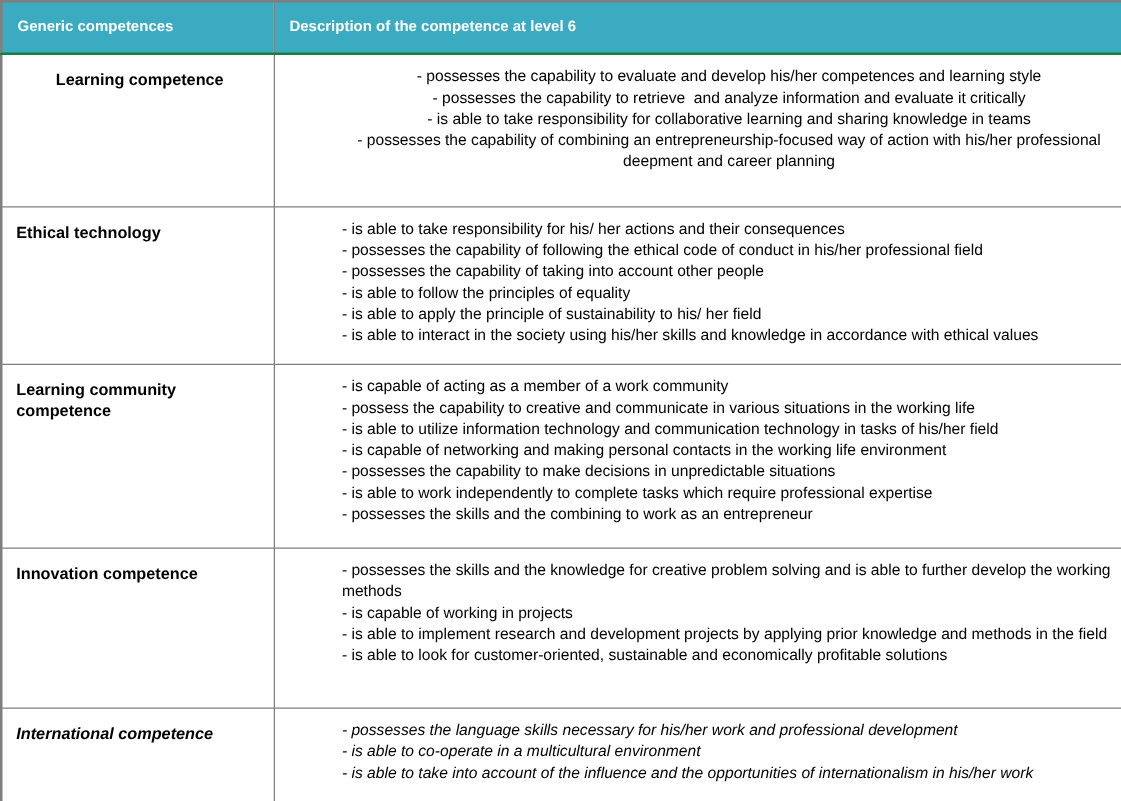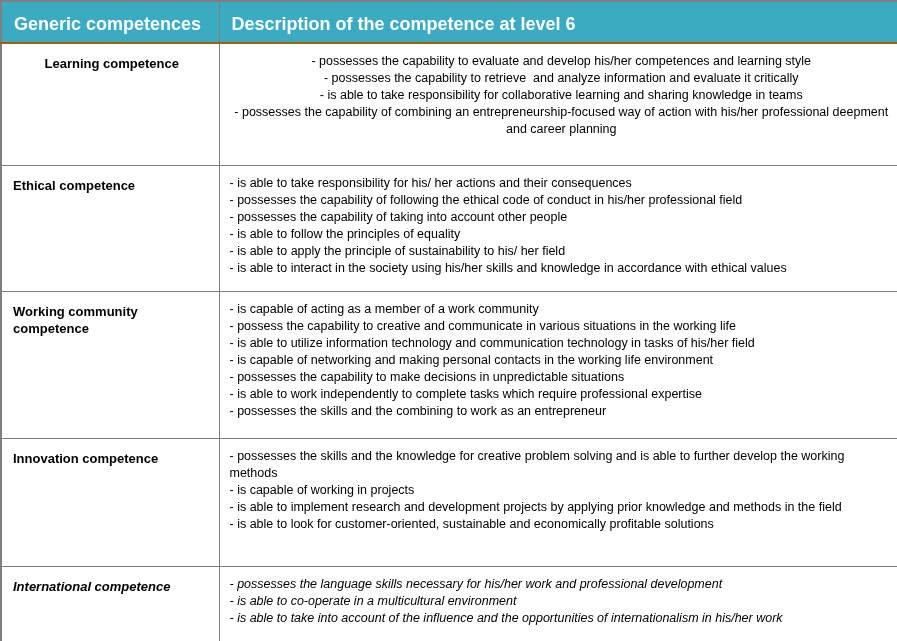--- a/index.html
+++ b/index.html
@@ -19,42 +19,43 @@
   .competence-table col.c2 { width: 679px; }
   .competence-table th,
   .competence-table td {
     border: 1px solid #7f7f7f;
     vertical-align: top;
     box-sizing: border-box;
   }
   .competence-table thead th {
     background: #3babc2;
     color: #ffffff;
-    font-size: 18px;
+    font-size: 12px;
     font-weight: bold;
     text-align: left;
     height: 42px;
     padding: 12px 6px 6px 12px;
-    border-bottom: 2px solid #a16207;
+    border-bottom: 2px solid #15803d;
   }
   .comp-cell {
     font-size: 13px;
     font-weight: bold;
     color: #000000;
     padding: 11px 8px 6px 11px;
     line-height: 17px;
   }
   .desc-cell {
     padding: 9px 4px 6px 10px;
   }
   .desc-line {
     font-size: 12.5px;
     color: #000000;
     line-height: 17px;
     white-space: pre-wrap;
+    margin-left: 44px;
   }
   
   tbody tr:nth-child(1) td { height: 122px; text-align: center; }
   tbody tr:nth-child(2) td { height: 126px; }
   tbody tr:nth-child(3) td { height: 147px; }
   tbody tr:nth-child(4) td { height: 128px; }
   tbody tr:nth-child(5) td { height: 76px; font-style: italic;  }
 </style>
 </head>
 <body>
@@ -74,32 +75,32 @@
       <tr>
         <td class="comp-cell">Learning competence</td>
         <td class="desc-cell">
           <div class="desc-line">- possesses the capability to evaluate and develop his/her competences and learning style</div>
           <div class="desc-line">- possesses the capability to retrieve  and analyze information and evaluate it critically</div>
           <div class="desc-line">- is able to take responsibility for collaborative learning and sharing knowledge in teams</div>
           <div class="desc-line">- possesses the capability of combining an entrepreneurship-focused way of action with his/her professional deepment and career planning</div>
         </td>
       </tr>
       <tr>
-        <td class="comp-cell">Ethical competence</td>
+        <td class="comp-cell">Ethical technology</td>
         <td class="desc-cell">
           <div class="desc-line">- is able to take responsibility for his/ her actions and their consequences</div>
           <div class="desc-line">- possesses the capability of following the ethical code of conduct in his/her professional field</div>
           <div class="desc-line">- possesses the capability of taking into account other people</div>
           <div class="desc-line">- is able to follow the principles of equality</div>
           <div class="desc-line">- is able to apply the principle of sustainability to his/ her field</div>
           <div class="desc-line">- is able to interact in the society using his/her skills and knowledge in accordance with ethical values</div>
         </td>
       </tr>
       <tr>
-        <td class="comp-cell">Working community competence</td>
+        <td class="comp-cell">Learning community competence</td>
         <td class="desc-cell">
           <div class="desc-line">- is capable of acting as a member of a work community</div>
           <div class="desc-line">- possess the capability to creative and communicate in various situations in the working life</div>
           <div class="desc-line">- is able to utilize information technology and communication technology in tasks of his/her field</div>
           <div class="desc-line">- is capable of networking and making personal contacts in the working life environment</div>
           <div class="desc-line">- possesses the capability to make decisions in unpredictable situations</div>
           <div class="desc-line">- is able to work independently to complete tasks which require professional expertise</div>
           <div class="desc-line">- possesses the skills and the combining to work as an entrepreneur</div>
         </td>
       </tr>

